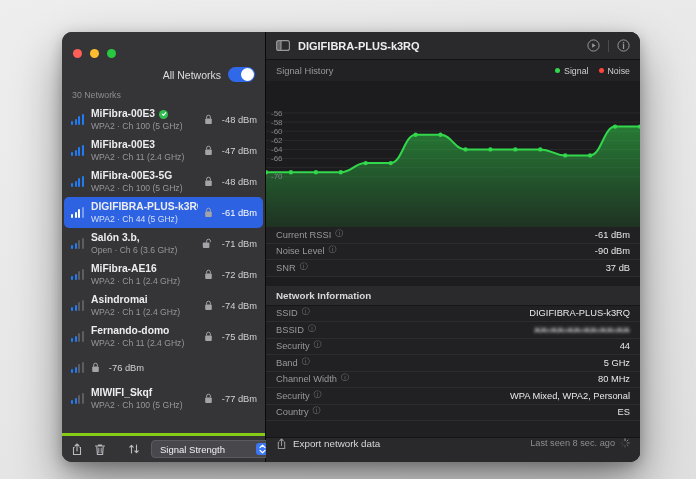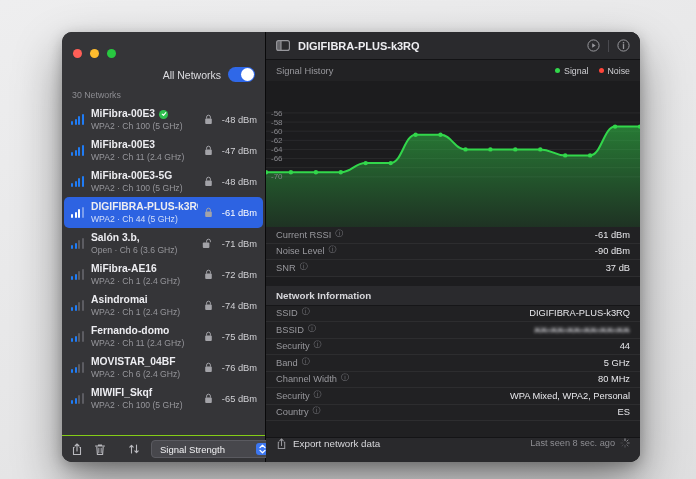--- a/index.html
+++ b/index.html
@@ -34,21 +34,21 @@
   .net-row.selected .wifi .bar.lit{background:#ffffff;}
   .net-main{flex:1;min-width:0;}
   .net-name{font-size:10.3px;font-weight:700;color:#ededf1;white-space:nowrap;overflow:hidden;display:flex;align-items:center;gap:4px;line-height:12px;}
   .net-sub{font-size:8.6px;color:#96969b;white-space:nowrap;overflow:hidden;margin-top:1px;line-height:10px;}
   .net-row.selected .net-sub{color:rgba(255,255,255,.78);}
   .net-right{display:flex;align-items:center;flex-shrink:0;}
   .net-right svg{flex-shrink:0;}
   .dbm{font-size:9.3px;color:#d2d2d6;width:44px;text-align:right;}
   .net-row.selected .dbm{color:#fff;}
   .check-badge{width:9px;height:9px;border-radius:50%;background:#2fbf4e;display:inline-flex;align-items:center;justify-content:center;flex-shrink:0;}
-  .side-toolbar{height:26px;border-top:1px solid #84cc16;background:#343437;display:flex;align-items:center;padding:0 9px;gap:11px;}
+  .side-toolbar{height:26px;border-top:3px solid #84cc16;background:#343437;display:flex;align-items:center;padding:0 9px;gap:11px;}
   .side-toolbar .flex{flex:1;}
   .tool-ic{display:inline-flex;color:#b9b9be;}
   .sort-select{display:flex;align-items:center;gap:5px;background:#47474c;border:1px solid #5a5a60;border-radius:4px;height:16px;padding:0 2px 0 8px;min-width:108px;}
   .sort-select .sel-label{font-size:9.5px;color:#f2f2f4;flex:1;}
   .chev-badge{width:12px;height:12px;border-radius:3px;background:#3c76f0;display:inline-flex;align-items:center;justify-content:center;}
   
   .main{flex:1;min-width:0;display:flex;flex-direction:column;background:#202022;}
   .main-header{height:27px;background:#2a2a2d;border-bottom:1px solid #131315;display:flex;align-items:center;gap:8px;padding:0 10px;flex-shrink:0;}
   .main-title{font-size:11px;font-weight:700;color:#ededf1;flex:1;white-space:nowrap;overflow:hidden;}
   .hdr-ic{display:inline-flex;color:#98989d;}
@@ -280,27 +280,20 @@
       <span class="dbm">-75 dBm</span>
     </span>
   </div>
         <div class="net-row">
     <span class="wifi">
             <span class="bar lit" style="height: 4px;"></span>
             <span class="bar lit" style="height: 6.3px;"></span>
             <span class="bar" style="height: 8.6px;"></span>
             <span class="bar" style="height: 10.9px;"></span>
           </span>
-    <span class="net-main">
-      <span class="net-name">
-        <span>MOVISTAR_04BF</span>
-
-      </span>
-      <span class="net-sub" style="display:block">WPA2 · Ch 6 (2.4 GHz)</span>
-    </span>
     <span class="net-right">
       <svg width="9" height="11" viewBox="0 0 9 11">
               <path d="M2.6 4.6 V3.1 a1.9 1.9 0 0 1 3.8 0 V4.6" fill="none" stroke="#a3a3a8" stroke-width="1"></path>
               <rect x="1.2" y="4.6" width="6.6" height="5.4" rx="1" fill="#a3a3a8"></rect>
             </svg>
 
       <span class="dbm">-76 dBm</span>
     </span>
   </div>
         <div class="net-row">
@@ -316,21 +309,21 @@
 
       </span>
       <span class="net-sub" style="display:block">WPA2 · Ch 100 (5 GHz)</span>
     </span>
     <span class="net-right">
       <svg width="9" height="11" viewBox="0 0 9 11">
               <path d="M2.6 4.6 V3.1 a1.9 1.9 0 0 1 3.8 0 V4.6" fill="none" stroke="#a3a3a8" stroke-width="1"></path>
               <rect x="1.2" y="4.6" width="6.6" height="5.4" rx="1" fill="#a3a3a8"></rect>
             </svg>
 
-      <span class="dbm">-65 dBm</span>
+      <span class="dbm">-77 dBm</span>
     </span>
   </div>
       </div>
 
     <div class="side-toolbar">
       <span class="tool-ic">
         <svg width="12" height="13" viewBox="0 0 12 13">
             <path d="M3.5 4.5 H2.5 V11.5 H9.5 V4.5 H8.5" fill="none" stroke="currentColor" stroke-width="1.1"></path>
             <path d="M6 8 V1.2 M4 3 L6 1 L8 3" fill="none" stroke="currentColor" stroke-width="1.1" stroke-linecap="round" stroke-linejoin="round"></path>
           </svg>

